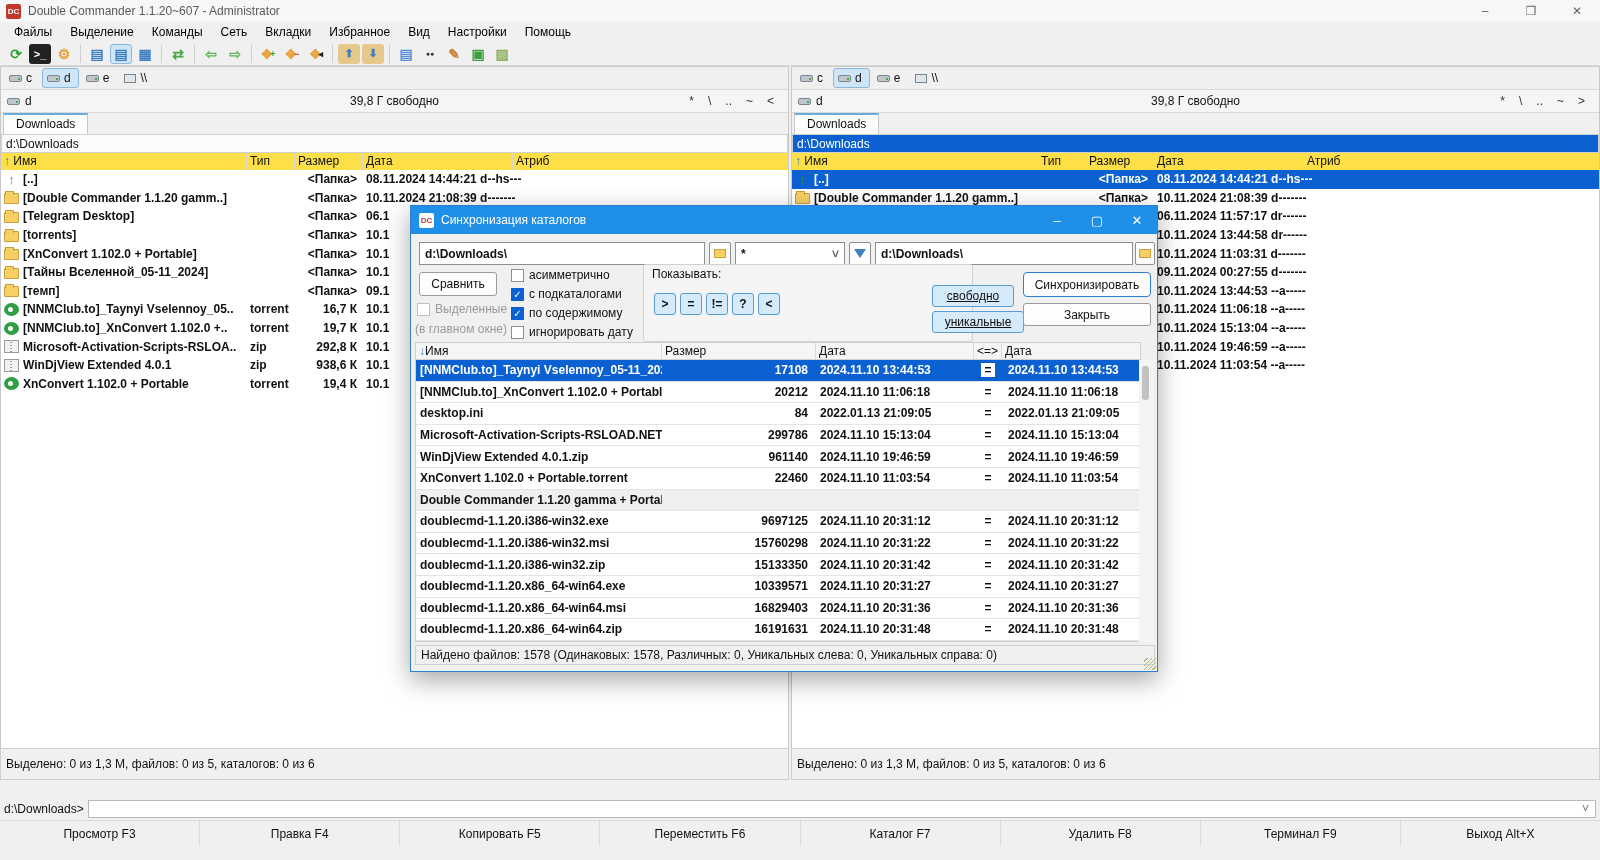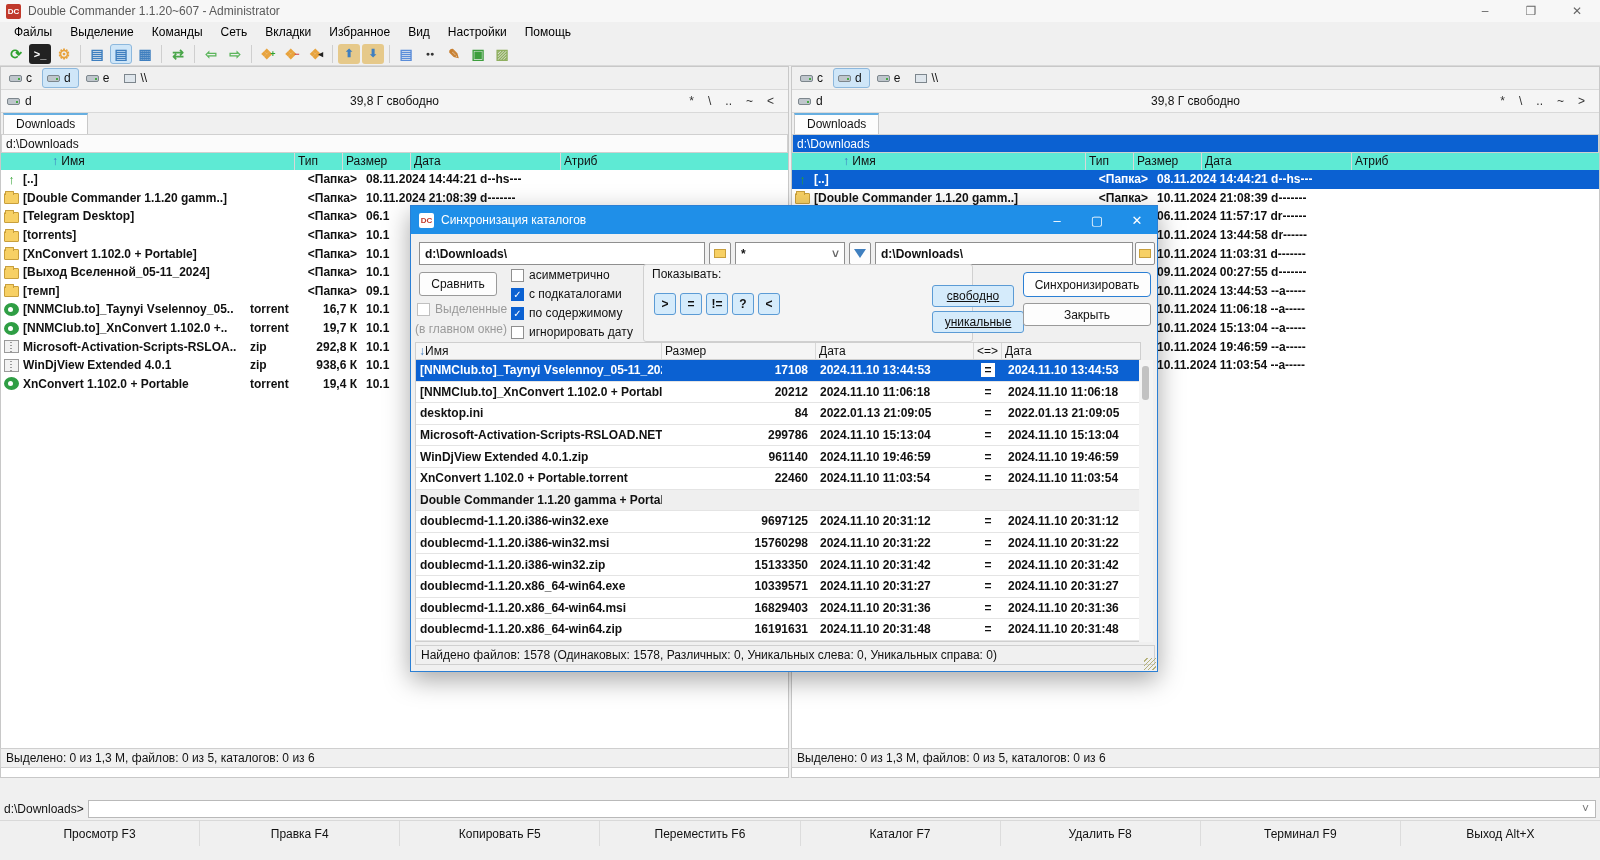--- a/index.html
+++ b/index.html
@@ -30,41 +30,41 @@
   .hdd { width:13px; height:7px; background:#bfc6cc; border:1px solid #7d868d; border-radius:2px; position:relative; }
   .hdd::after { content:""; position:absolute; right:1px; top:2px; width:2px; height:2px; background:#4a4; }
   .net { width:12px; height:9px; border:1px solid #7d868d; background:#dfe6ec; }
   .infobar { height:23px; display:flex; align-items:center; padding:0 6px; background:#f5f5f5; border-bottom:1px solid #d9d9d9; }
   .freespace { position:absolute; left:0; right:0; text-align:center; }
   .navsyms { margin-left:auto; display:flex; gap:14px; color:#333; z-index:1; padding-right:8px; }
   .tabbar { height:21px; display:flex; align-items:flex-end; background:#f0f0f0; padding-left:2px; }
   .tab { padding:2px 12px 3px; background:#fdfdfd; border:1px solid #c8c8c8; border-bottom:none; border-top:2px solid #66aee0; }
   .pathbar { height:19px; display:flex; align-items:center; padding-left:4px; background:#fbfbfb; border:1px solid #d0d0d0; }
   .pathbar.active { background:#0b61d2; color:#fff; }
-  .cols { height:18px; display:flex; background:#5eead4; border-bottom:1px solid #cfcfcf; font-weight:normal;padding-left:48px; }
+  .cols { height:18px; display:flex; background:#fde047; border-bottom:1px solid #cfcfcf; font-weight:normal; }
   .col { padding:1px 3px; border-right:1px solid #d8d8d8; white-space:nowrap; overflow:hidden; }
   .sortarrow { color:#3a7abf; font-weight:bold; }
   .rows { background:#fff; position:absolute; left:0; right:0; bottom:0; }
   .frow { height:18.6px; display:flex; align-items:center; white-space:nowrap; font-weight:bold; }
   .frow.sel { background:#0b61d2; color:#fff; }
   .c-name { padding-left:3px; display:flex; align-items:center; gap:4px; overflow:hidden; }
   .c-type { padding:0 3px; }
   .c-size { padding:0 6px 0 3px; text-align:right; }
   .c-date { padding:0 3px; overflow:hidden; }
   .ficon { width:15px; height:13px; flex:0 0 15px; position:relative; }
   .ic-up { color:#2fa12f; font-weight:900; font-size:13px; line-height:13px; text-align:center; }
   .ic-folder { background:#f7d064; border:1px solid #c89f3c; border-radius:1px; margin-top:2px; height:11px; }
   .ic-folder::before { content:""; position:absolute; left:0; top:-3px; width:7px; height:3px; background:#f7d064; border:1px solid #c89f3c; border-bottom:none; border-radius:1px 1px 0 0; }
   .ic-torrent { background:#2f9e44; border-radius:50%; width:13px; height:13px; }
   .ic-torrent::after { content:""; position:absolute; left:4px; top:4px; width:5px; height:5px; border-radius:50%; background:#fff; }
   .ic-zip { background:#f2f2f2; border:1px solid #9a9a9a; width:12px; height:13px; }
   .ic-zip::after { content:""; position:absolute; left:5px; top:1px; width:2px; height:10px; background:repeating-linear-gradient(#9a9a9a 0 1px, transparent 1px 3px); }
 
   
-  .statusbar { top:748px; height:20px; background:#f0f0f0; border:1px solid #cfcfcf; display:flex; align-items:center; padding-left:5px; }
+  .statusbar { top:748px; height:32px; background:#f0f0f0; border:1px solid #cfcfcf; display:flex; align-items:center; padding-left:5px; }
   #status-left { left:0; width:789px; }
   #status-right { left:791px; width:809px; }
   #cmdline { left:0; top:798px; width:1600px; height:22px; display:flex; align-items:center; background:#f0f0f0; padding:0 4px; gap:4px; }
   #cmd-input { flex:1; height:18px; background:#fff; border:1px solid #b9b9b9; display:flex; align-items:center; justify-content:flex-end; padding-right:6px; color:#777; }
   #fkeybar { left:0; top:820px; width:1600px; height:26px; display:flex; background:#f0f0f0; border-top:1px solid #d9d9d9; }
   .fkey { flex:1; display:flex; align-items:center; justify-content:center; border-left:1px solid #dcdcdc; }
   .fkey:first-child { border-left:none; }
 
   
   #dialog { left:410px; top:205px; width:748px; height:467px; background:#f0f0f0; border:1px solid #2b7fd4; box-shadow:0 8px 24px rgba(0,0,0,.35); }
@@ -240,21 +240,21 @@
           <div class="ficon ic-folder"></div>
           <span>[XnConvert 1.102.0 + Portable]</span>
         </div>
         <div class="c-type" style="width: 48px;"></div>
         <div class="c-size" style="width: 68px;">&lt;Папка&gt;</div>
         <div class="c-date" style="flex: 1 1 0%;">10.1</div>
       </div>
       <div class="frow">
         <div class="c-name" style="width: 246px;">
           <div class="ficon ic-folder"></div>
-          <span>[Выход Вселенной_05-11_2024]</span>
+          <span>[Тайны Вселенной_05-11_2024]</span>
         </div>
         <div class="c-type" style="width: 48px;"></div>
         <div class="c-size" style="width: 68px;">&lt;Папка&gt;</div>
         <div class="c-date" style="flex: 1 1 0%;">10.1</div>
       </div>
       <div class="frow">
         <div class="c-name" style="width: 246px;">
           <div class="ficon ic-folder"></div>
           <span>[темп]</span>
         </div>

